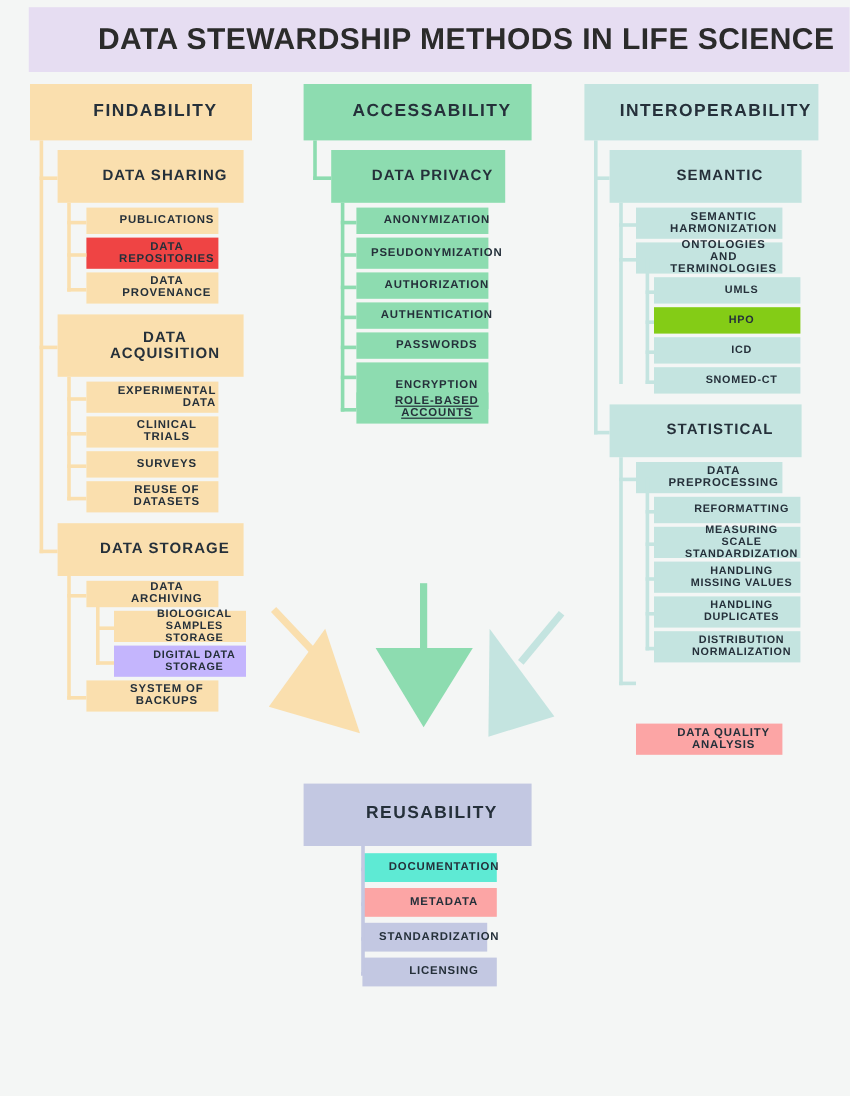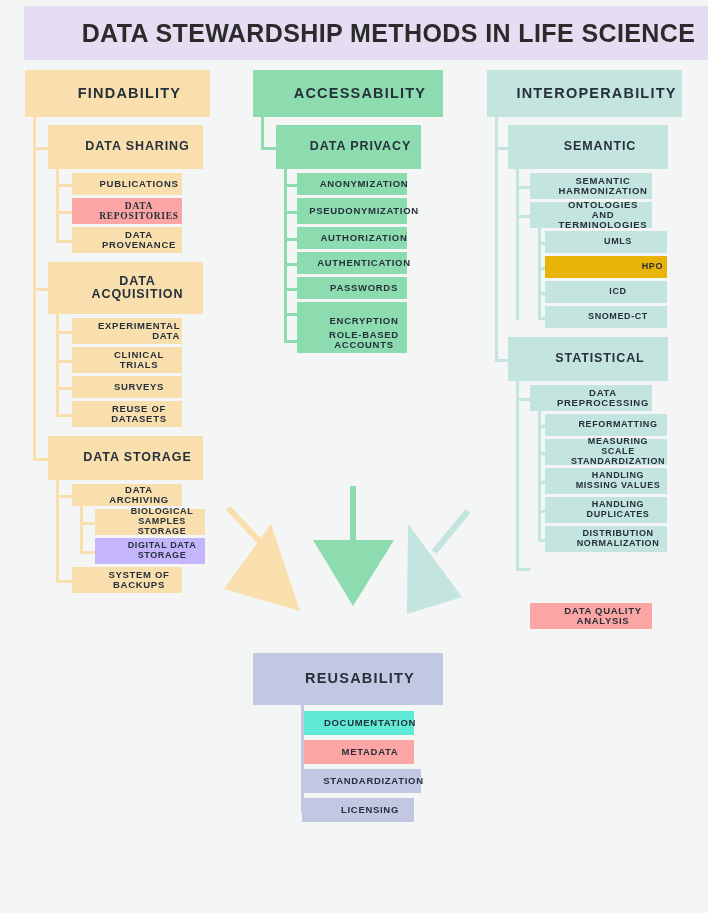--- a/index.html
+++ b/index.html
@@ -59,21 +59,21 @@
         <span>FINDABILITY</span>
       </div>
       <div class="node sc lvl1" style="left: 48px; top: 125px; width: 155px; height: 44px; background: rgb(250, 223, 174);">
         <span>DATA SHARING</span>
       </div>
       <div class="hline" style="left: 33px; top: 147px; width: 15px; height: 3px; background: rgb(250, 223, 174);"></div>
       <div class="node sc lvl2" style="left: 72px; top: 173px; width: 110px; height: 22px; background: rgb(250, 223, 174);">
         <span>Publications</span>
       </div>
       <div class="hline" style="left: 56px; top: 184px; width: 16px; height: 3px; background: rgb(250, 223, 174);"></div>
-      <div class="node sc lvl2" style="left: 72px; top: 198px; width: 110px; height: 26px; background: #fca5a5; font-family: Liberation Serif, serif;">
+      <div class="node sc lvl2" style="left: 72px; top: 198px; width: 110px; height: 26px; background: #ef4444;">
         <span>Data repositories</span>
       </div>
       <div class="hline" style="left: 56px; top: 211px; width: 16px; height: 3px; background: rgb(250, 223, 174);"></div>
       <div class="node sc lvl2" style="left: 72px; top: 227px; width: 110px; height: 26px; background: rgb(250, 223, 174);">
         <span>Data provenance</span>
       </div>
       <div class="hline" style="left: 56px; top: 240px; width: 16px; height: 3px; background: rgb(250, 223, 174);"></div>
       <div class="vline" style="left: 56px; top: 169px; width: 3px; height: 74px; background: rgb(250, 223, 174);"></div>
       <div class="node sc lvl1" style="left: 48px; top: 262px; width: 155px; height: 52px; background: rgb(250, 223, 174);">
         <span>DATA ACQUISITION</span>
@@ -143,21 +143,21 @@
       </div>
       <div class="hline" style="left: 284px; top: 263px; width: 13px; height: 3px; background: rgb(141, 220, 176);"></div>
       <div class="node sc lvl2" style="left: 297px; top: 277px; width: 110px; height: 22px; background: rgb(141, 220, 176);">
         <span>Passwords</span>
       </div>
       <div class="hline" style="left: 284px; top: 288px; width: 13px; height: 3px; background: rgb(141, 220, 176);"></div>
       <div class="node sc lvl2" style="left: 297px; top: 302px; width: 110px; height: 39px; background: rgb(141, 220, 176);">
         <span>Encryption</span>
       </div>
       <div class="hline" style="left: 284px; top: 313px; width: 13px; height: 3px; background: rgb(141, 220, 176);"></div>
-      <div class="node sc lvl2" style="left: 297px; top: 327px; width: 110px; height: 26px; background: rgb(141, 220, 176);">
+      <div class="node sc lvl2" style="left: 297px; top: 327px; width: 110px; height: 26px; background: rgb(141, 220, 176); text-decoration: underline;">
         <span>Role-based accounts</span>
       </div>
       <div class="hline" style="left: 284px; top: 340px; width: 13px; height: 3px; background: rgb(141, 220, 176);"></div>
       <div class="vline" style="left: 284px; top: 169px; width: 3px; height: 174px; background: rgb(141, 220, 176);"></div>
       <div class="vline" style="left: 261px; top: 117px; width: 3px; height: 33px; background: rgb(141, 220, 176);"></div>
       <div class="node sc lvl0" style="left: 487px; top: 70px; width: 195px; height: 47px; background: rgb(196, 228, 224);">
         <span>INTEROPERABILITY</span>
       </div>
       <div class="node sc lvl1" style="left: 508px; top: 125px; width: 160px; height: 44px; background: rgb(196, 228, 224);">
         <span>SEMANTIC</span>
@@ -168,21 +168,21 @@
       </div>
       <div class="hline" style="left: 516px; top: 186px; width: 14px; height: 3px; background: rgb(196, 228, 224);"></div>
       <div class="node sc lvl2" style="left: 530px; top: 202px; width: 122px; height: 26px; background: rgb(196, 228, 224);">
         <span>Ontologies and terminologies</span>
       </div>
       <div class="hline" style="left: 516px; top: 215px; width: 14px; height: 3px; background: rgb(196, 228, 224);"></div>
       <div class="node sc lvl3" style="left: 545px; top: 231px; width: 122px; height: 22px; background: rgb(196, 228, 224);">
         <span>UMLS</span>
       </div>
       <div class="hline" style="left: 538px; top: 242px; width: 7px; height: 3px; background: rgb(196, 228, 224);"></div>
-      <div class="node sc lvl3" style="left: 545px; top: 256px; width: 122px; height: 22px; background: #eab308; justify-content: flex-end;">
+      <div class="node sc lvl3" style="left: 545px; top: 256px; width: 122px; height: 22px; background: #84cc16;">
         <span>HPO</span>
       </div>
       <div class="hline" style="left: 538px; top: 267px; width: 7px; height: 3px; background: rgb(196, 228, 224);"></div>
       <div class="node sc lvl3" style="left: 545px; top: 281px; width: 122px; height: 22px; background: rgb(196, 228, 224);">
         <span>ICD</span>
       </div>
       <div class="hline" style="left: 538px; top: 292px; width: 7px; height: 3px; background: rgb(196, 228, 224);"></div>
       <div class="node sc lvl3" style="left: 545px; top: 306px; width: 122px; height: 22px; background: rgb(196, 228, 224);">
         <span>SNOMED-CT</span>
       </div>
@@ -228,21 +228,21 @@
         <span>REUSABILITY</span>
       </div>
       <div class="node sc lvl2" style="left: 302px; top: 711px; width: 112px; height: 24px; background: #5eead4;">
         <span>Documentation</span>
       </div>
       <div class="hline" style="left: 301px; top: 723px; width: 1px; height: 3px; background: rgb(195, 200, 226);"></div>
       <div class="node sc lvl2" style="left: 302px; top: 740px; width: 112px; height: 24px; background: #fca5a5;">
         <span>Metadata</span>
       </div>
       <div class="hline" style="left: 301px; top: 752px; width: 1px; height: 3px; background: rgb(195, 200, 226);"></div>
-      <div class="node sc lvl2" style="left: 302px; top: 769px; width: 119px; height: 24px; background: rgb(195, 200, 226);">
+      <div class="node sc lvl2" style="left: 302px; top: 769px; width: 104px; height: 24px; background: rgb(195, 200, 226);">
         <span>Standardization</span>
       </div>
       <div class="hline" style="left: 301px; top: 781px; width: 1px; height: 3px; background: rgb(195, 200, 226);"></div>
       <div class="node sc lvl2" style="left: 302px; top: 798px; width: 112px; height: 24px; background: rgb(195, 200, 226);">
         <span>Licensing</span>
       </div>
       <div class="hline" style="left: 301px; top: 810px; width: 1px; height: 3px; background: rgb(195, 200, 226);"></div>
       <div class="vline" style="left: 301px; top: 705px; width: 3px; height: 108px; background: rgb(195, 200, 226);"></div>
     </div>
 

